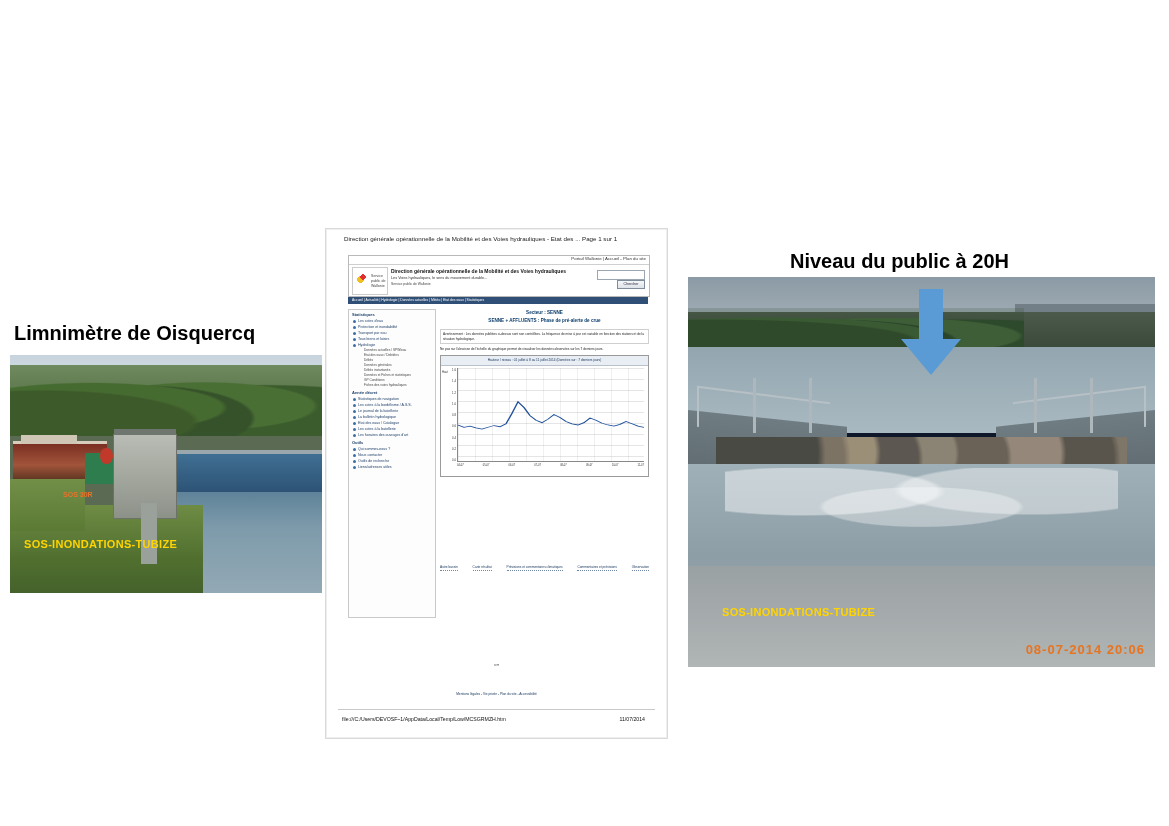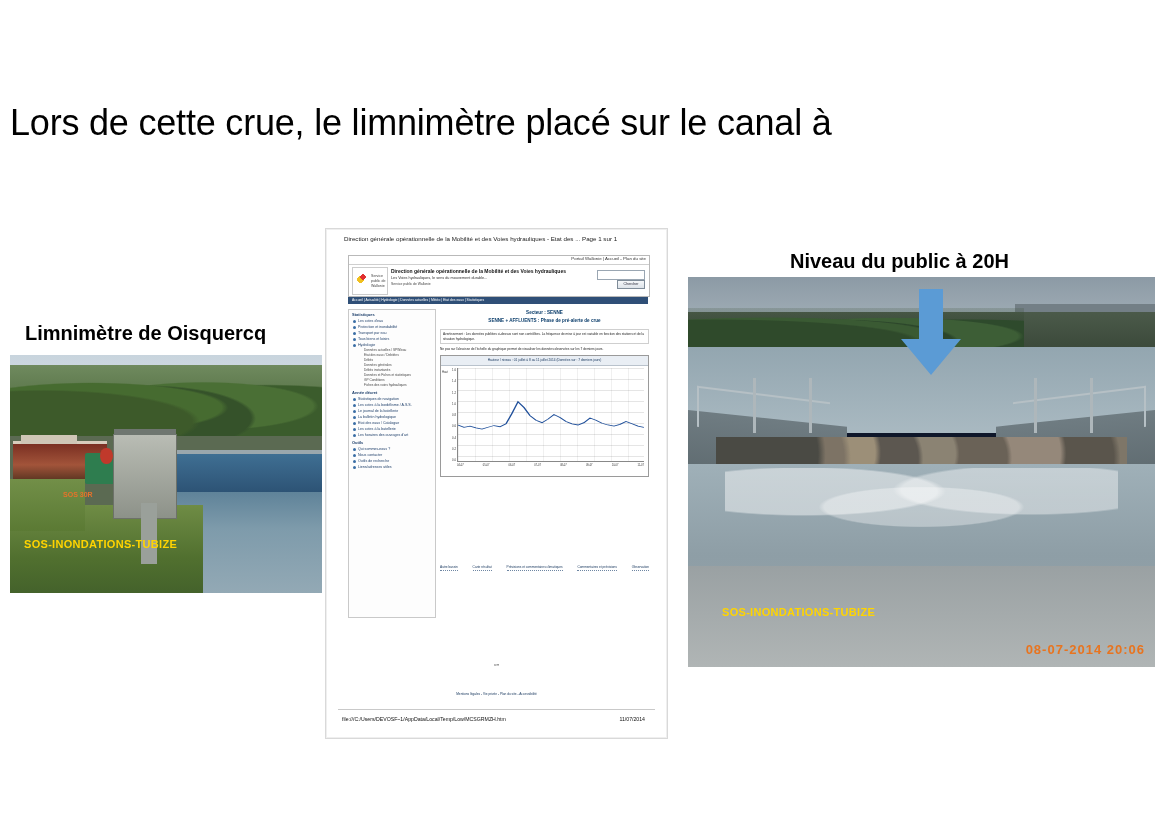--- a/index.html
+++ b/index.html
@@ -371,30 +371,29 @@
   
   #canal-arrow {
     position: absolute;
     left: 895px;
     top: 289px;
     width: 72px;
     height: 86px;
   }
 
   
-  #caption-left  { left: 25px;  top: 322px; text-align: right; }
+  #caption-left  { left: 14px;  top: 322px; text-align: right; }
   #caption-right { left: 790px; top: 250px; }
   #wm-left  { left: 24px;  top: 538px; }
   #wm-right { left: 722px; top: 606px; }
 </style>
 </head>
 <body>
 
 <div class="slide-title">
-  <span class="line">Lors de cette crue, le limnimètre placé sur le canal à</span>
 </div>
 
 <div class="caption-bold" id="caption-left">Limnimètre de Oisquercq</div>
 
 <div class="photo" id="photo-left">
   <div class="lp-sky"></div>
   <div class="lp-trees"></div>
   <div class="lp-water"></div>
   <div class="lp-barge"></div>
   <div class="lp-boat"></div>

